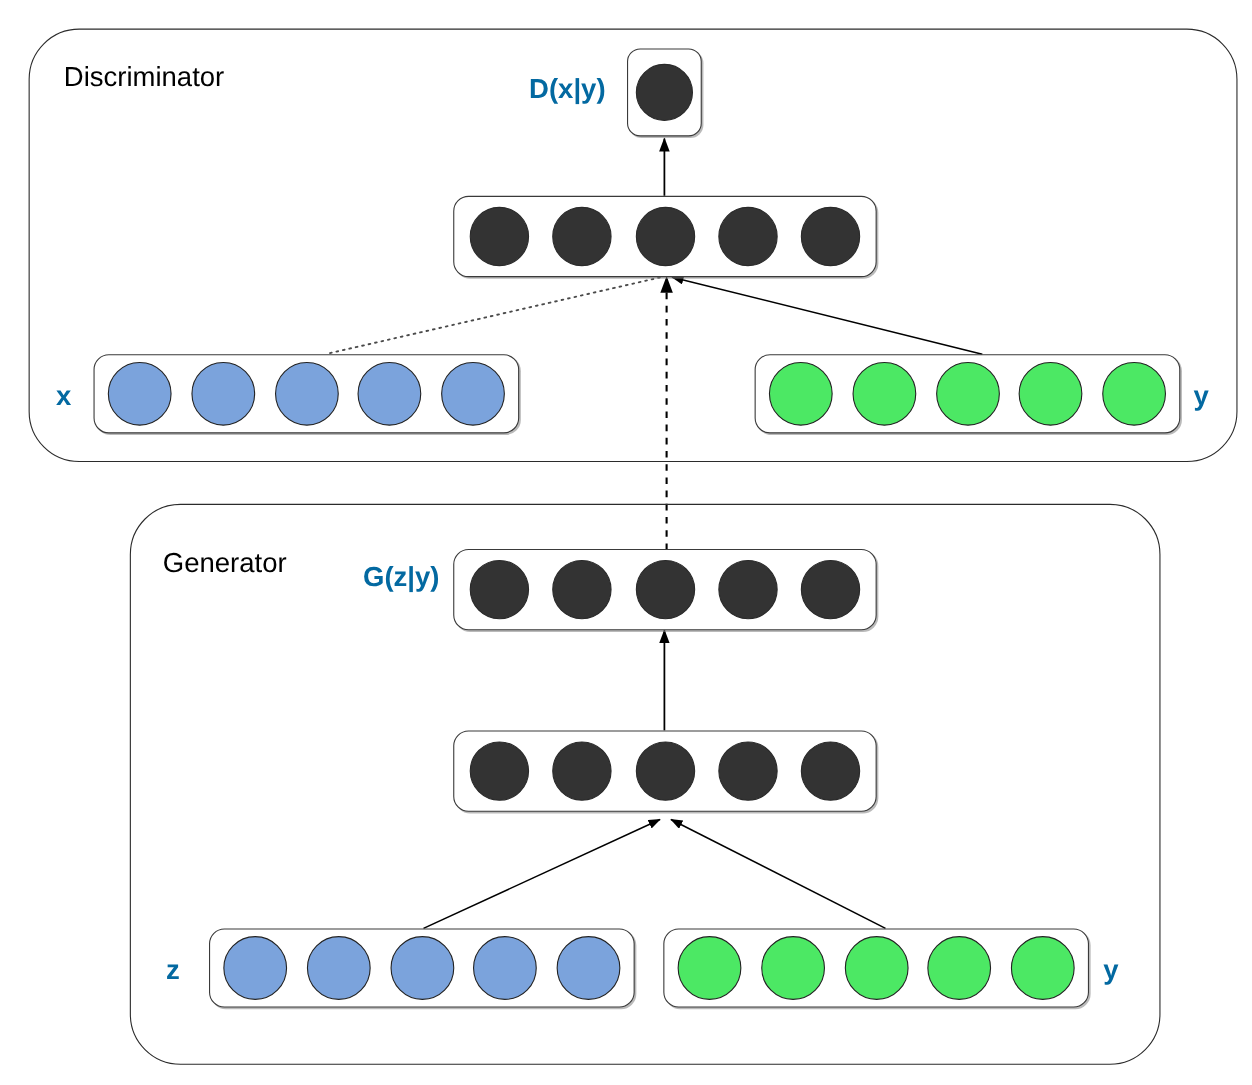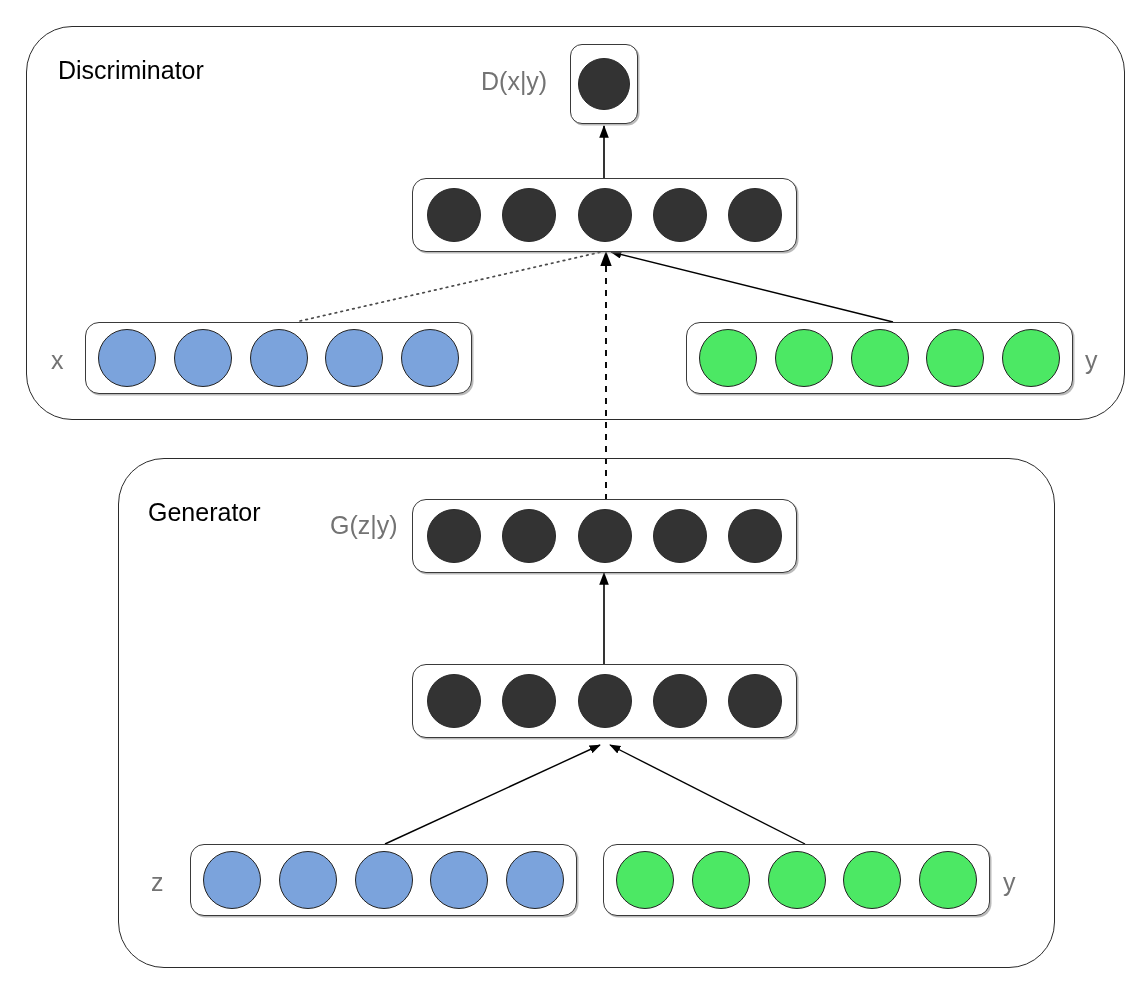--- a/index.html
+++ b/index.html
@@ -69,23 +69,24 @@
     background: #7ba3dc;
     border: 1.1px solid #222222;
   }
   .node.green {
     background: #4ce864;
     border: 1.1px solid #222222;
   }
   .side-label {
     position: absolute;
     font-size: 25px;
-    color: #737373;
+    color: #0369a1;
     white-space: nowrap;
     line-height: 1;
+    font-weight: bold;
   }
 </style>
 </head>
 <body>
 
 <div id="diagram-root">
 
   <svg id="edge-layer" viewBox="0 0 1138 986" width="1138" height="986" xmlns="http://www.w3.org/2000/svg">
     <defs>
       <marker id="arrowhead" markerWidth="9" markerHeight="9" refX="7.4" refY="3" orient="auto" markerUnits="strokeWidth">

